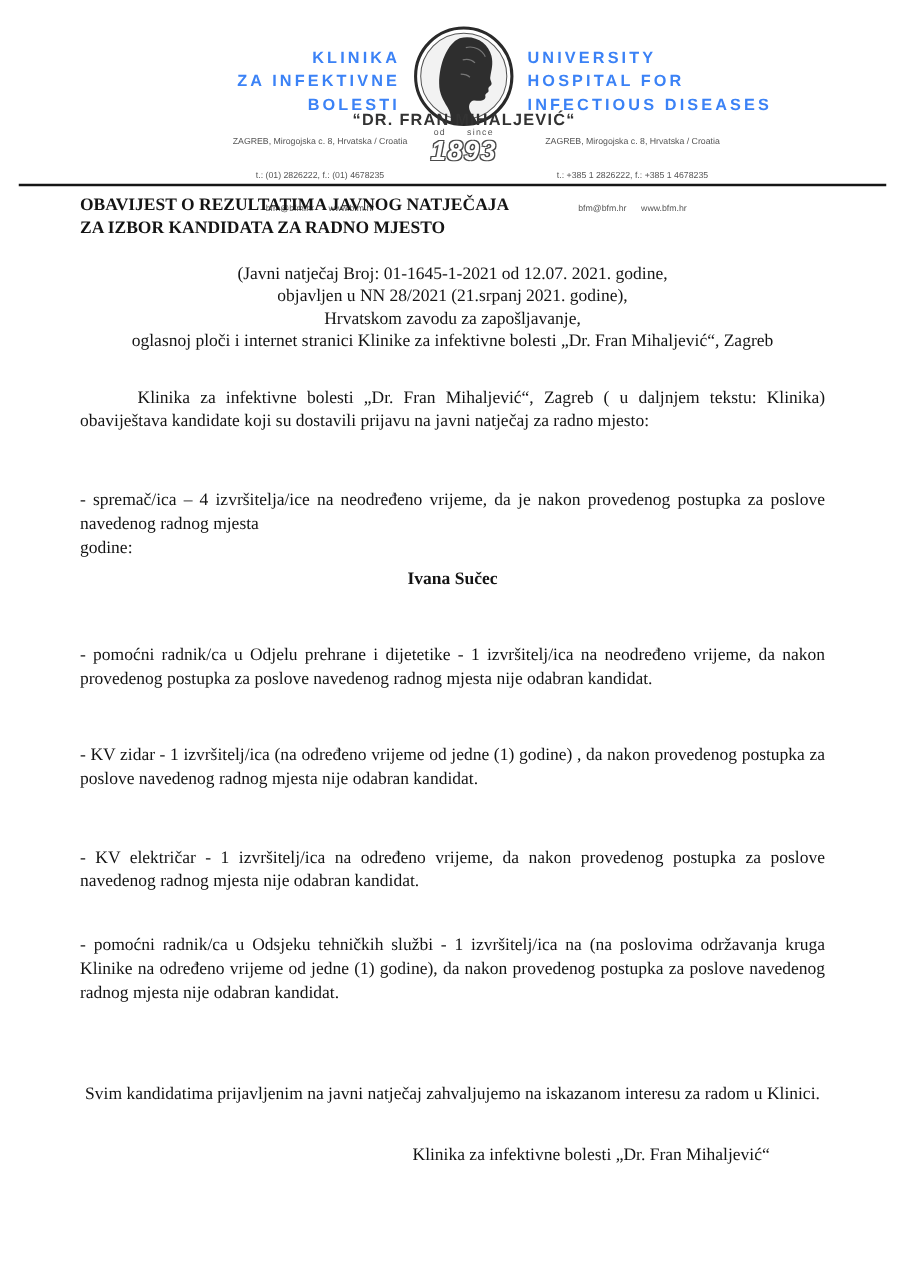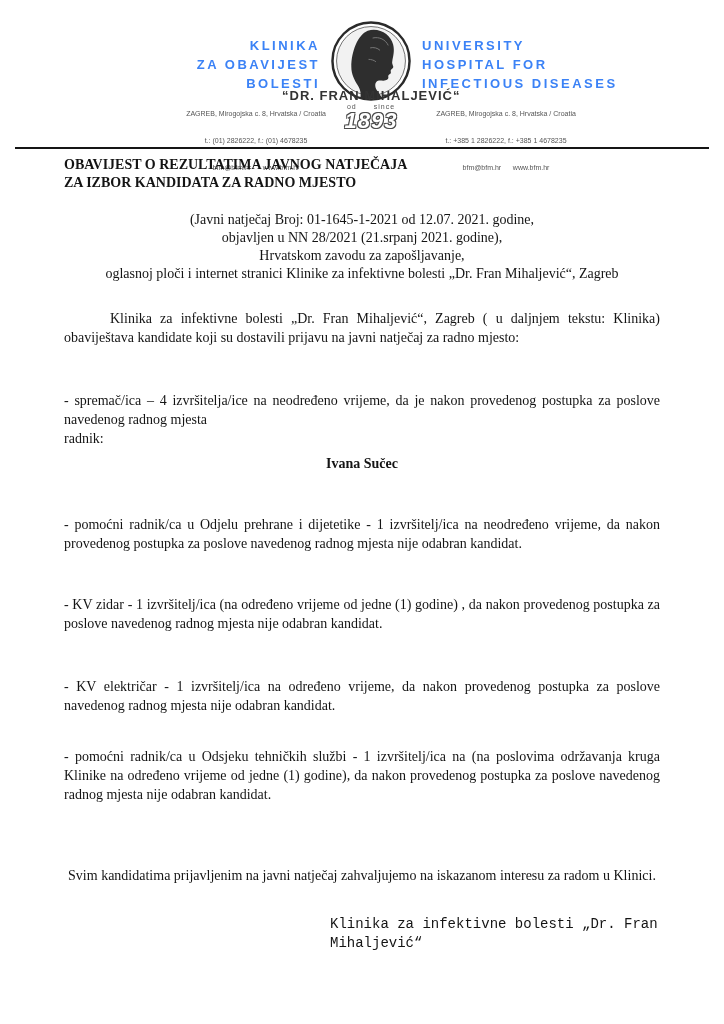--- a/index.html
+++ b/index.html
@@ -121,33 +121,32 @@
     margin: 6px 0 0;
     text-align: center;
     font-weight: 700;
   }
   .closing {
     margin: 62px 0 0;
     text-align: center;
   }
   .signature {
     margin: 30px 0 0 266px;
-    font-family: Liberation Mono, monospace;
   }
 </style>
 </head>
 <body>
 
 <div class="page">
 
   <div class="letterhead">
 
     <div class="lh-name left">
       <div>KLINIKA</div>
-      <div>ZA OBAVIJEST</div>
+      <div>ZA INFEKTIVNE</div>
       <div>BOLESTI</div>
     </div>
 
     <div class="lh-logo">
       <svg viewBox="0 0 100 100" width="82" height="82">
         <circle cx="50" cy="50" r="47" fill="#ffffff" stroke="#2a2a2a" stroke-width="3"></circle>
         <circle cx="50" cy="50" r="42" fill="#f2f2f2" stroke="#555" stroke-width="1"></circle>
         <path d="M46 13 c15 -4 28 5 31 17 c2 8 0 14 -1 20 c-1 4 2 6 1 8 c-1 2 -3 2 -3 4 c0 2 1 3 -1 4 c-1 1 -2 1 -2 3 c1 3 -2 5 -6 5 c-3 0 -6 -1 -8 1 c-3 3 -2 8 1 12 c2 3 5 6 5 9 l-26 0 c1 -7 0 -11 -3 -16 c-4 -7 -8 -13 -8 -23 c0 -19 8 -39 20 -44 z" fill="#2e2e2e"></path>
         <path d="M52 22 c8 -2 16 2 19 9 M49 34 c4 -1 9 0 12 3 M47 48 c3 0 7 1 9 3" stroke="#777" stroke-width="1.2" fill="none"></path>
       </svg>
@@ -189,21 +188,21 @@
     <div class="intro">
       <div>(Javni natječaj Broj: 01-1645-1-2021 od 12.07. 2021. godine,</div>
       <div>objavljen u NN 28/2021 (21.srpanj 2021. godine),</div>
       <div>Hrvatskom zavodu za zapošljavanje,</div>
       <div>oglasnoj ploči i internet stranici Klinike za infektivne bolesti „Dr. Fran Mihaljević“, Zagreb</div>
     </div>
 
     <p class="opening">Klinika za infektivne bolesti „Dr. Fran Mihaljević“, Zagreb ( u daljnjem tekstu: Klinika) obaviještava kandidate koji su dostavili prijavu na javni natječaj za radno mjesto:</p>
 
     <p class="job-item">- spremač/ica – 4 izvršitelja/ice  na neodređeno vrijeme, da je nakon provedenog postupka za poslove navedenog radnog mjesta</p>
-    <p class="izabran-label">radnik:</p>
+    <p class="izabran-label">godine:</p>
     <p class="selected-name">Ivana Sučec</p>
 
     <p class="job-item tight">- pomoćni radnik/ca u Odjelu prehrane i dijetetike - 1 izvršitelj/ica  na neodređeno vrijeme, da nakon provedenog postupka za poslove navedenog radnog mjesta nije odabran kandidat.</p>
 
     <p class="job-item tight">- KV zidar - 1 izvršitelj/ica  (na određeno vrijeme od jedne (1) godine) , da nakon provedenog postupka za poslove navedenog radnog mjesta nije odabran kandidat.</p>
 
     <p class="job-item">- KV električar  - 1 izvršitelj/ica  na određeno vrijeme, da nakon provedenog postupka za poslove navedenog radnog mjesta nije odabran kandidat.</p>
 
     <p class="job-item" style="margin-top:32px">- pomoćni radnik/ca u Odsjeku tehničkih službi  - 1 izvršitelj/ica  na (na poslovima održavanja kruga Klinike na određeno vrijeme od jedne (1) godine), da nakon provedenog postupka za poslove navedenog radnog mjesta nije odabran kandidat.</p>
 

